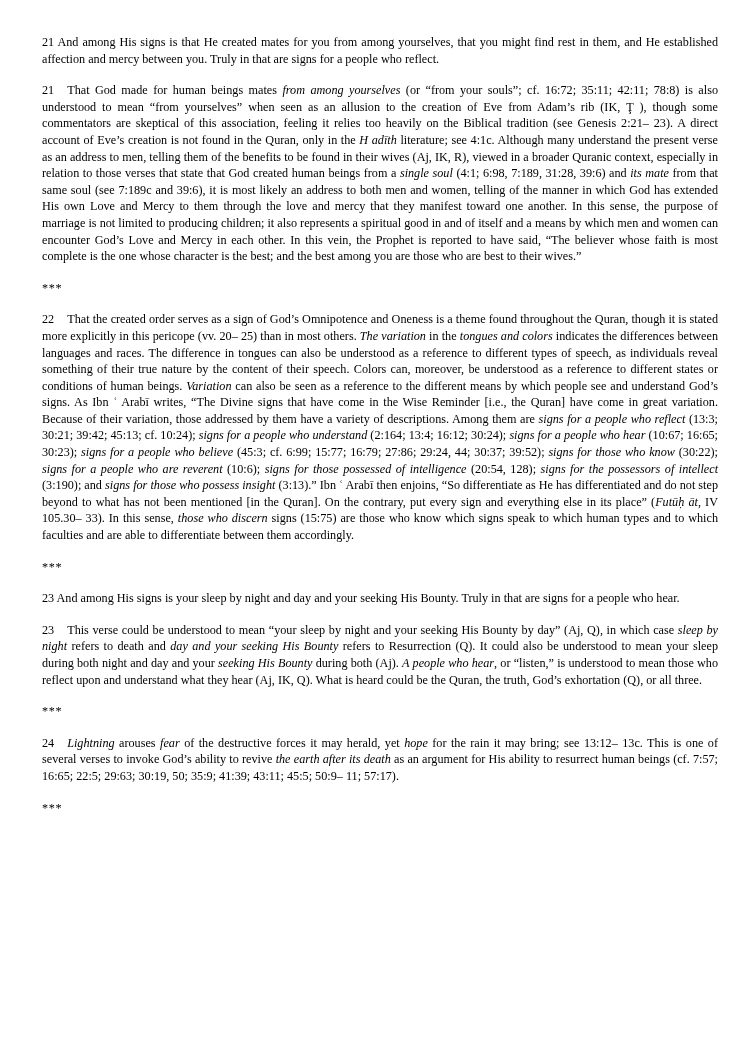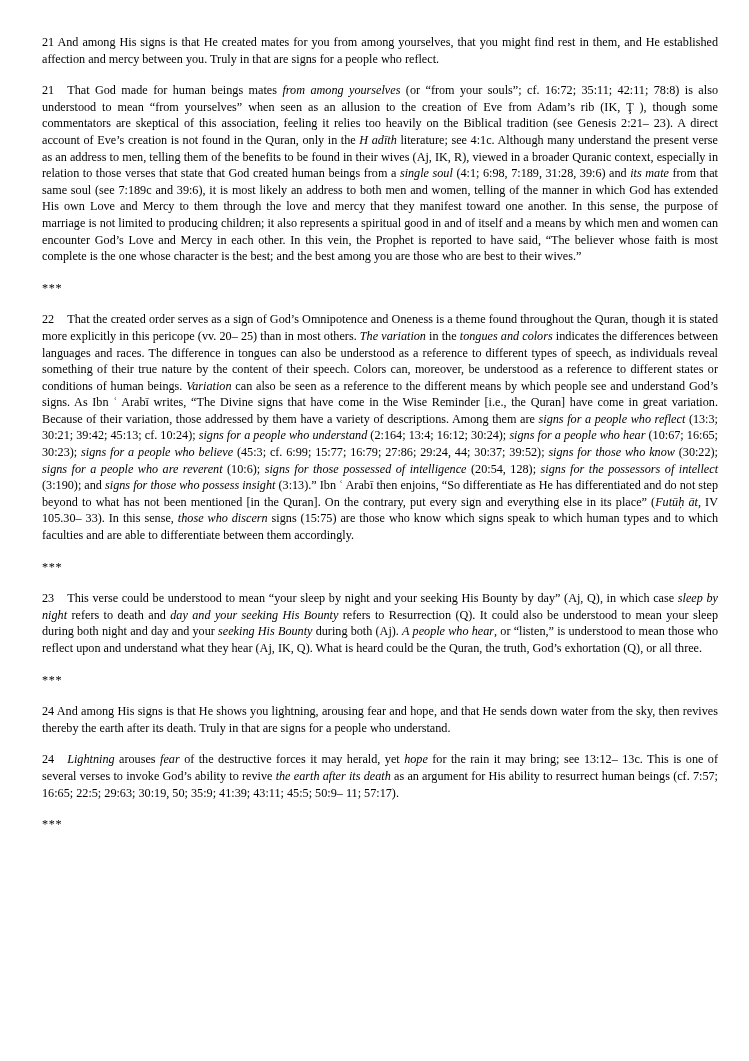--- a/index.html
+++ b/index.html
@@ -57,19 +57,19 @@
 </head>
 <body>
 
 <div class="page">
   <div id="content">
       <p class="verse"><span>21 And among His signs is that He created mates for you from among yourselves, that you might find rest in them, and He established affection and mercy between you. Truly in that are signs for a people who reflect.</span></p>
       <p class="commentary"><span class="cnum">21</span><span class="cgap"></span><span>That God made for human beings mates </span><i>from among yourselves</i><span> (or “from your souls”; cf. 16:72; 35:11; 42:11; 78:8) is also understood to mean “from yourselves” when seen as an allusion to the creation of Eve from Adam’s rib (IK, Ţ ), though some commentators are skeptical of this association, feeling it relies too heavily on the Biblical tradition (see Genesis 2:21– 23). A direct account of Eve’s creation is not found in the Quran, only in the </span><i>H adīth</i><span> literature; see 4:1c. Although many understand the present verse as an address to men, telling them of the benefits to be found in their wives (Aj, IK, R), viewed in a broader Quranic context, especially in relation to those verses that state that God created human beings from a </span><i>single soul</i><span> (4:1; 6:98, 7:189, 31:28, 39:6) and </span><i>its mate</i><span> from that same soul (see 7:189c and 39:6), it is most likely an address to both men and women, telling of the manner in which God has extended His own Love and Mercy to them through the love and mercy that they manifest toward one another. In this sense, the purpose of marriage is not limited to producing children; it also represents a spiritual good in and of itself and a means by which men and women can encounter God’s Love and Mercy in each other. In this vein, the Prophet is reported to have said, “The believer whose faith is most complete is the one whose character is the best; and the best among you are those who are best to their wives.”</span></p>
       <div class="sep">***</div>
       <p class="commentary"><span class="cnum">22</span><span class="cgap"></span><span>That the created order serves as a sign of God’s Omnipotence and Oneness is a theme found throughout the Quran, though it is stated more explicitly in this pericope (vv. 20– 25) than in most others. </span><i>The variation</i><span> in the </span><i>tongues and colors</i><span> indicates the differences between languages and races. The difference in tongues can also be understood as a reference to different types of speech, as individuals reveal something of their true nature by the content of their speech. Colors can, moreover, be understood as a reference to different states or conditions of human beings. </span><i>Variation</i><span> can also be seen as a reference to the different means by which people see and understand God’s signs. As Ibn ʿ Arabī writes, “The Divine signs that have come in the Wise Reminder [i.e., the Quran] have come in great variation. Because of their variation, those addressed by them have a variety of descriptions. Among them are </span><i>signs for a people who reflect</i><span> (13:3; 30:21; 39:42; 45:13; cf. 10:24); </span><i>signs for a people who understand</i><span> (2:164; 13:4; 16:12; 30:24); </span><i>signs for a people who hear</i><span> (10:67; 16:65; 30:23); </span><i>signs for a people who believe</i><span> (45:3; cf. 6:99; 15:77; 16:79; 27:86; 29:24, 44; 30:37; 39:52); </span><i>signs for those who know</i><span> (30:22); </span><i>signs for a people who are reverent</i><span> (10:6); </span><i>signs for those possessed of intelligence</i><span> (20:54, 128); </span><i>signs for the possessors of intellect</i><span> (3:190); and </span><i>signs for those who possess insight</i><span> (3:13).” Ibn ʿ Arabī then enjoins, “So differentiate as He has differentiated and do not step beyond to what has not been mentioned [in the Quran]. On the contrary, put every sign and everything else in its place” (</span><i>Futūḥ āt</i><span>, IV 105.30– 33). In this sense, </span><i>those who discern</i><span> signs (15:75) are those who know which signs speak to which human types and to which faculties and are able to differentiate between them accordingly.</span></p>
       <div class="sep">***</div>
+      <p class="verse"><span>23 And among His signs is your sleep by night and day and your seeking His Bounty. Truly in that are signs for a people who hear.</span></p>
       <p class="commentary"><span class="cnum">23</span><span class="cgap"></span><span>This verse could be understood to mean “your sleep by night and your seeking His Bounty by day” (Aj, Q), in which case </span><i>sleep by night</i><span> refers to death and </span><i>day and your seeking His Bounty</i><span> refers to Resurrection (Q). It could also be understood to mean your sleep during both night and day and your </span><i>seeking His Bounty</i><span> during both (Aj). </span><i>A people who hear</i><span>, or “listen,” is understood to mean those who reflect upon and understand what they hear (Aj, IK, Q). What is heard could be the Quran, the truth, God’s exhortation (Q), or all three.</span></p>
       <div class="sep">***</div>
-      <p class="verse"><span>24 And among His signs is that He shows you lightning, arousing fear and hope, and that He sends down water from the sky, then revives thereby the earth after its death. Truly in that are signs for a people who understand.</span></p>
       <p class="commentary"><span class="cnum">24</span><span class="cgap"></span><i>Lightning</i><span> arouses </span><i>fear</i><span> of the destructive forces it may herald, yet </span><i>hope</i><span> for the rain it may bring; see 13:12– 13c. This is one of several verses to invoke God’s ability to revive </span><i>the earth after its death</i><span> as an argument for His ability to resurrect human beings (cf. 7:57; 16:65; 22:5; 29:63; 30:19, 50; 35:9; 41:39; 43:11; 45:5; 50:9– 11; 57:17).</span></p>
       <div class="sep">***</div>
     </div>
 </div>
 
 </body></html>

